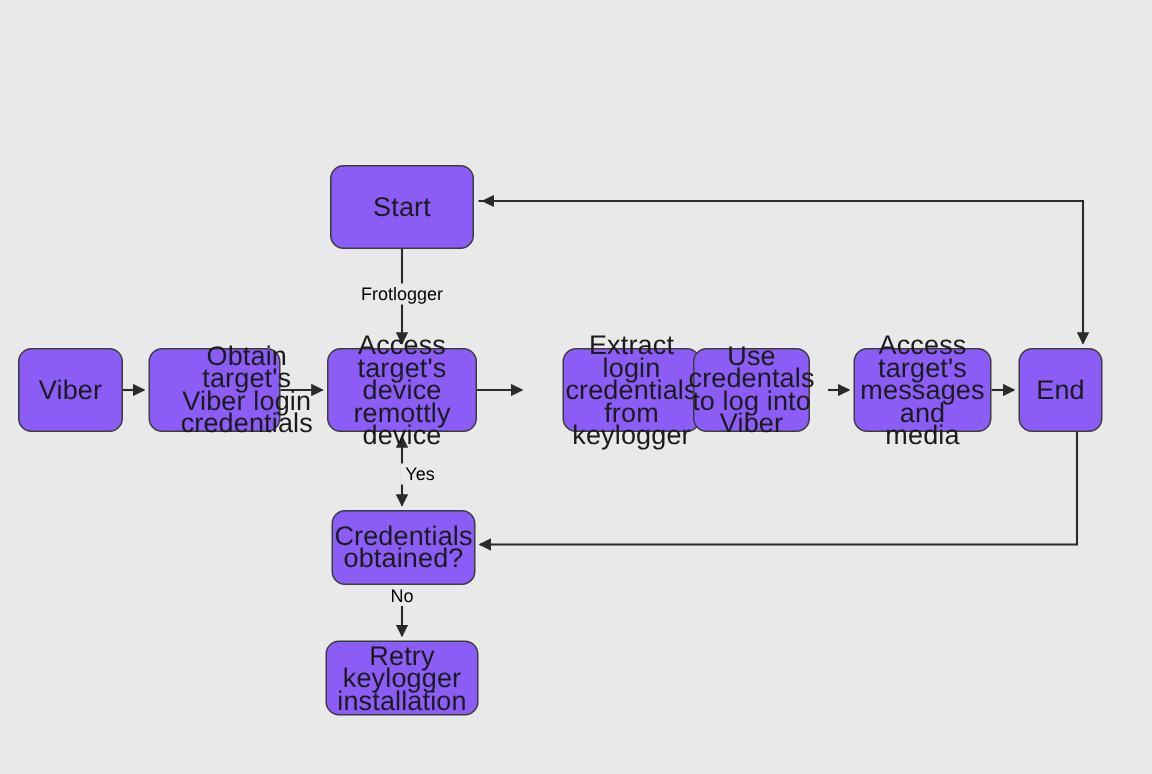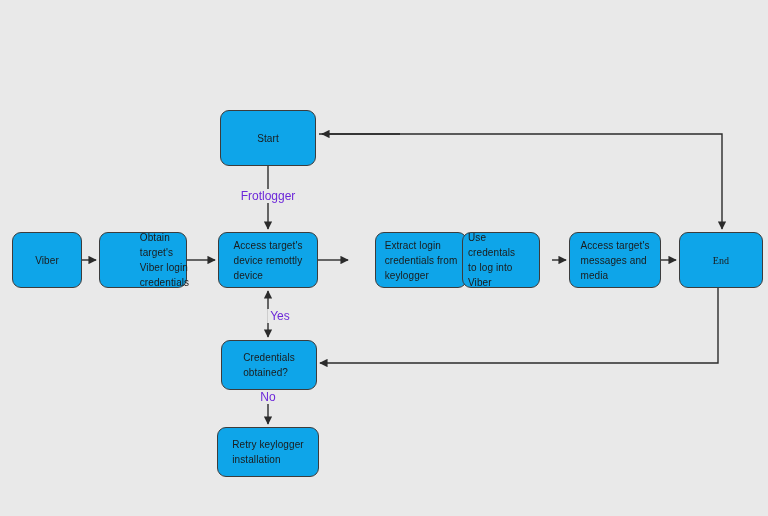--- a/index.html
+++ b/index.html
@@ -20,42 +20,42 @@
     left: 0;
     top: 0;
     width: 768px;
     height: 516px;
   }
   .node {
     position: absolute;
     box-sizing: border-box;
     border: 1.6px solid #3c3c3c;
     border-radius: 9px;
-    background: #0ea5e9;
+    background: #8b5cf6;
     display: flex;
     align-items: center;
     justify-content: center;
-    text-align: left;
+    text-align: center;
     color: #1b1b1b;
-    font-size: 10px;
+    font-size: 18px;
     line-height: 15px;
     letter-spacing: 0.1px;
     padding: 2px 5px;
     z-index: 2;
   }
   .node span {
     display: block;
     white-space: pre-line;
   }
   .edge-label {
     position: absolute;
     z-index: 3;
     font-size: 12px;
     line-height: 14px;
-    color: #6d28d9;
+    color: #000000;
     background: #e9e9e9;
     padding: 0 3px;
     text-align: center;
     white-space: nowrap;
   }
 </style>
 </head>
 <body>
 
 <div id="canvas">
@@ -121,21 +121,21 @@
 to log into
 Viber</span>
   </div>
 
   <div class="node" style="left:569px; top:232px; width:92px; height:56px;">
     <span>Access target's
 messages and
 media</span>
   </div>
 
-  <div class="node" style="left:679px; top:232px; width:84px; height:56px;font-family:Liberation Serif, serif;">
+  <div class="node" style="left:679px; top:232px; width:56px; height:56px;">
     <span>End</span>
   </div>
 
   <div class="node" style="left:220px; top:110px; width:96px; height:56px;">
     <span>Start</span>
   </div>
 
   <div class="node" style="left:221px; top:340px; width:96px; height:50px;">
     <span>Credentials
 obtained?</span>

